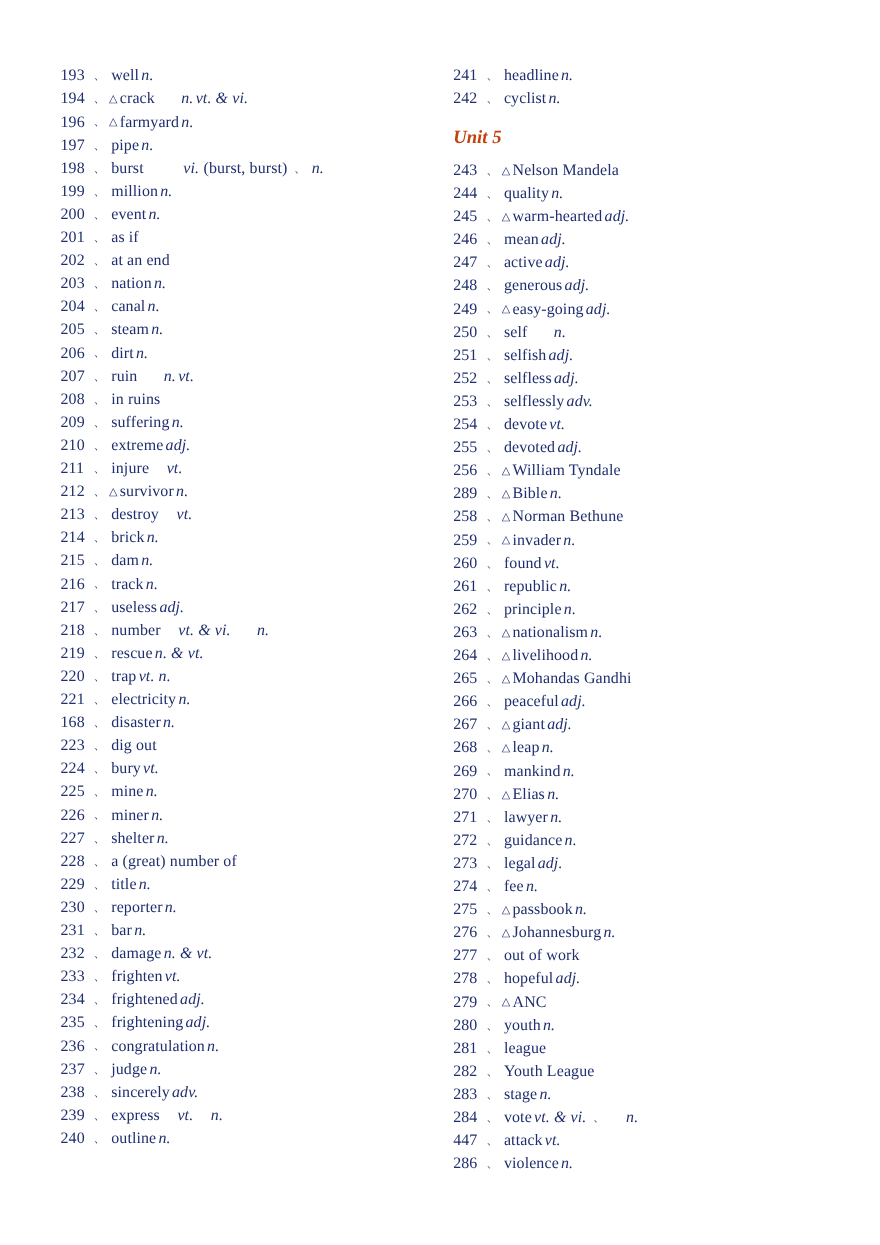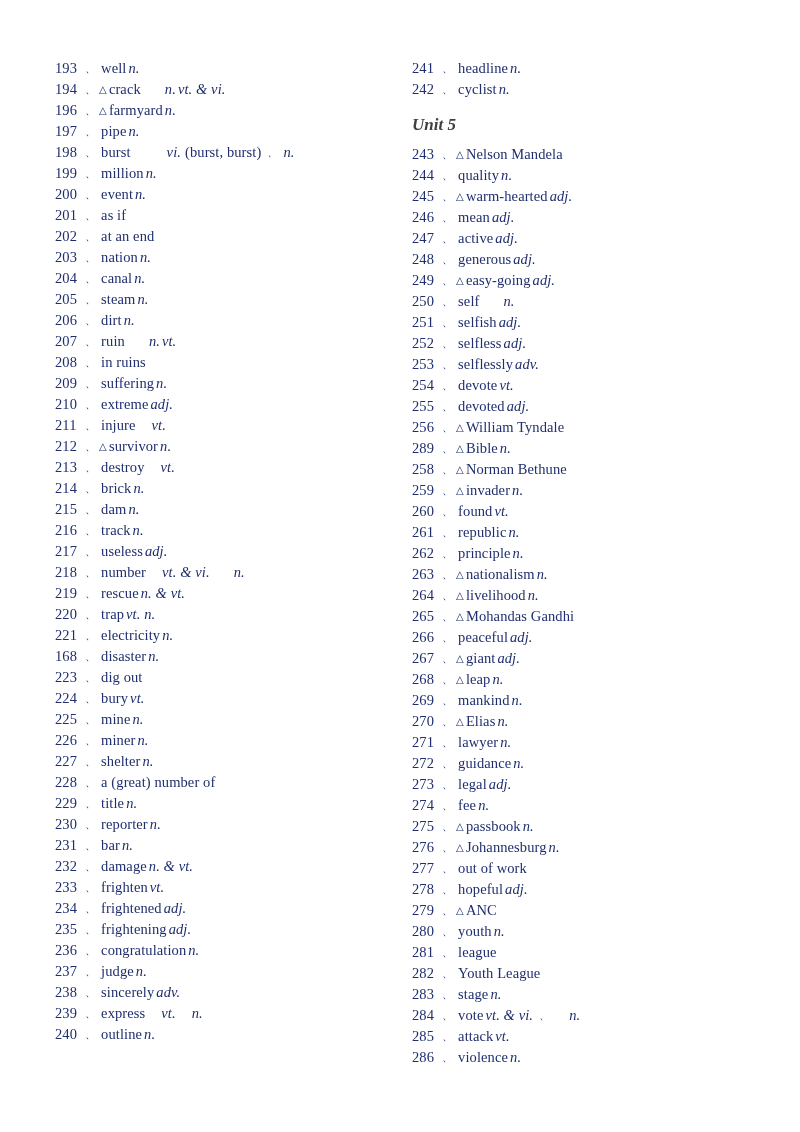--- a/index.html
+++ b/index.html
@@ -64,21 +64,21 @@
   .entry.bold .num,
   .entry.bold .sep,
   .entry.bold .word { font-weight: normal; }
 
   .unit-head {
     height: 38px;
     line-height: 38px;
     font-size: 17px;
     font-weight: bold;
     font-style: italic;
-    color: #404040;
+    color: #c2410c;
     padding-top: 6px;
   }
 </style>
 </head>
 <body>
 
 <div id="page">
   <div class="column col-left">
       <div class="entry"><span class="num">193</span><span class="sep">、</span><span class="word">well</span><span class="pos">n.</span></div>
       <div class="entry"><span class="num">194</span><span class="sep">、</span><span class="tri">△</span><span class="word">crack</span><span class="gapmed"></span><span class="pos">n.</span><span class="pos">vt. &amp; vi.</span></div>
@@ -167,16 +167,16 @@
       <div class="entry"><span class="num">275</span><span class="sep">、</span><span class="tri">△</span><span class="word">passbook</span><span class="pos">n.</span></div>
       <div class="entry"><span class="num">276</span><span class="sep">、</span><span class="tri">△</span><span class="word">Johannesburg</span><span class="pos">n.</span></div>
       <div class="entry bold"><span class="num">277</span><span class="sep">、</span><span class="word">out of work</span></div>
       <div class="entry"><span class="num">278</span><span class="sep">、</span><span class="word">hopeful</span><span class="pos">adj.</span></div>
       <div class="entry"><span class="num">279</span><span class="sep">、</span><span class="tri">△</span><span class="word">ANC</span></div>
       <div class="entry"><span class="num">280</span><span class="sep">、</span><span class="word">youth</span><span class="pos">n.</span></div>
       <div class="entry"><span class="num">281</span><span class="sep">、</span><span class="word">league</span></div>
       <div class="entry"><span class="num">282</span><span class="sep">、</span><span class="word">Youth League</span></div>
       <div class="entry"><span class="num">283</span><span class="sep">、</span><span class="word">stage</span><span class="pos">n.</span></div>
       <div class="entry bold"><span class="num">284</span><span class="sep">、</span><span class="word">vote</span><span class="pos">vt. &amp; vi.</span><span class="sep" style="padding-left: 6px;">、</span><span class="gapsmall"></span><span class="pos">n.</span></div>
-      <div class="entry bold"><span class="num">285</span><span class="sep">、</span><span class="word">attack</span><span class="pos">vt.</span></div>
+      <div class="entry bold"><span class="num">447</span><span class="sep">、</span><span class="word">attack</span><span class="pos">vt.</span></div>
       <div class="entry"><span class="num">286</span><span class="sep">、</span><span class="word">violence</span><span class="pos">n.</span></div>
     </div>
 </div>
 
 </body></html>

